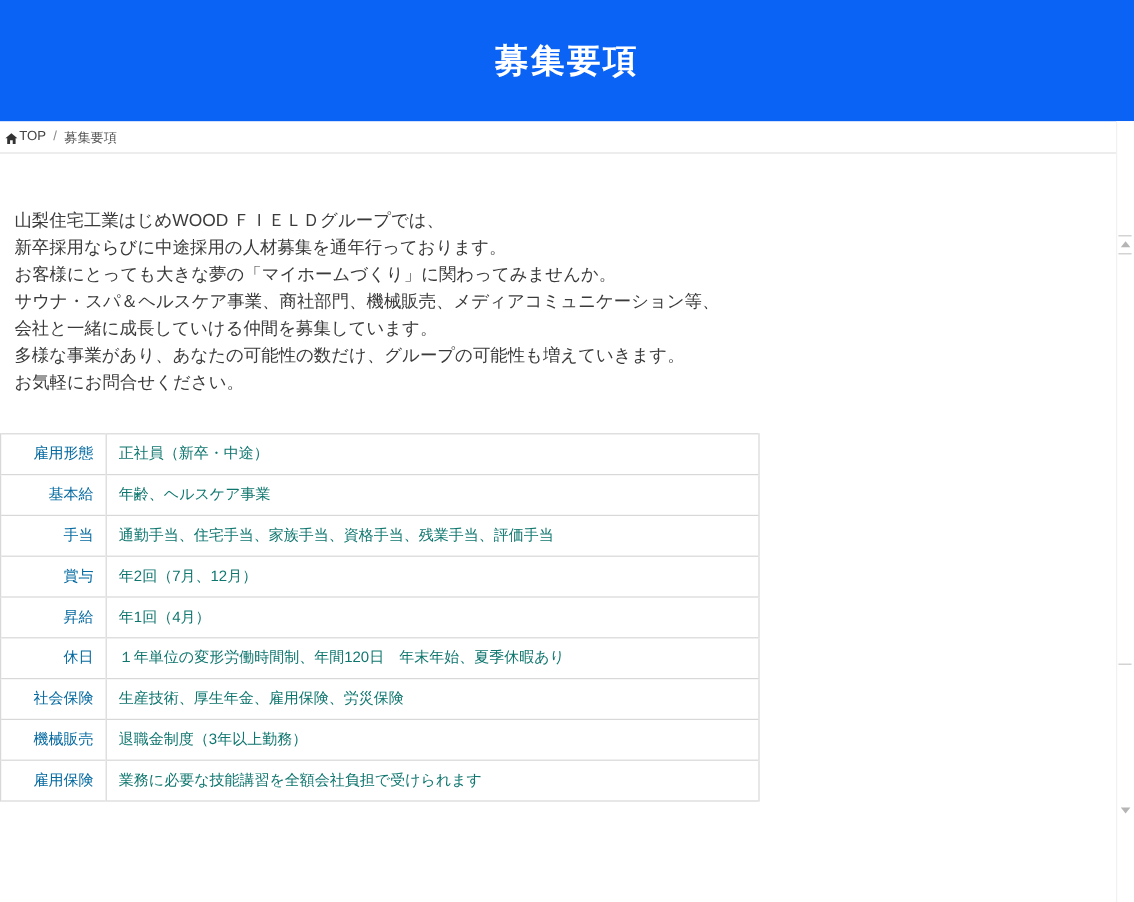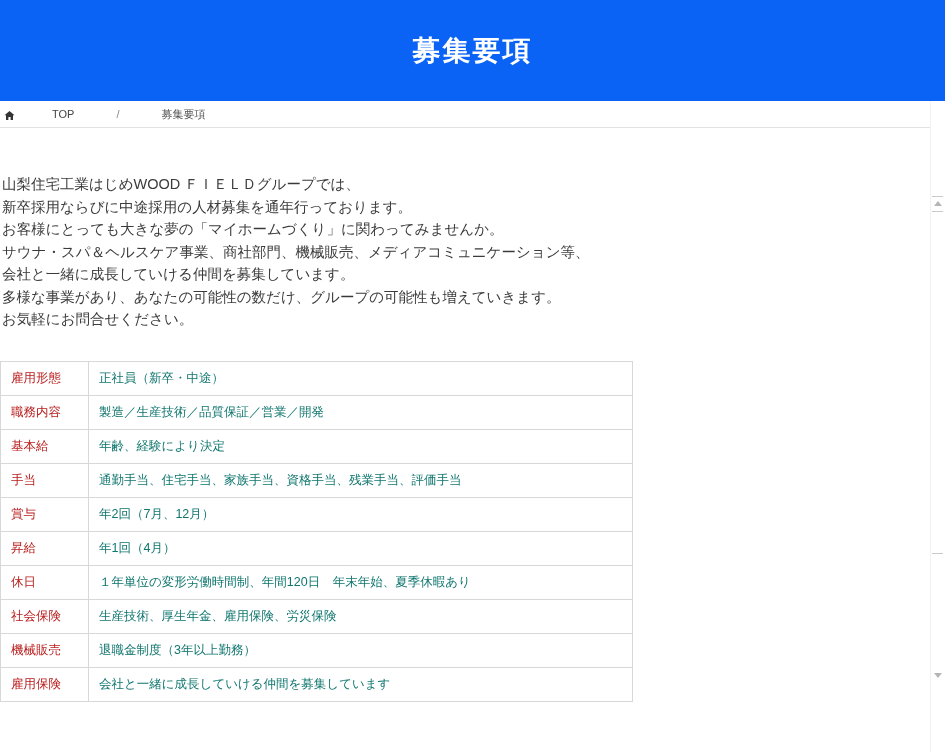--- a/index.html
+++ b/index.html
@@ -35,21 +35,20 @@
 
   
   .breadcrumb-bar {
     height: 27px;
     border-bottom: 1px solid #e2e2e2;
     display: flex;
     align-items: center;
     padding-left: 4px;
     font-size: 11px;
     color: #444444;
-    gap: 36px;
   }
   .home-icon {
     display: inline-block;
     width: 11px;
     height: 11px;
     margin-right: 1px;
     position: relative;
     top: 1px;
   }
   .crumb-link {
@@ -68,21 +67,21 @@
   }
 
   
   .content {
     padding: 45px 0 0 0;
   }
   .intro {
     font-size: 14.5px;
     line-height: 22px;
     color: #3a3a3a;
-    padding-left: 2px;
+    padding-left: 12px;
   }
   .intro p {
     margin: 0 0 0.5px 0;
     white-space: nowrap;
   }
 
   
   .spec-table {
     margin-top: 31px;
     border-collapse: collapse;
@@ -96,23 +95,24 @@
   .spec-table td {
     border-left: 1px solid #d8d8d8;
     border-right: 1px solid #d8d8d8;
     padding: 7px 10px;
     font-size: 12.5px;
     vertical-align: middle;
     line-height: 19px;
   }
   .spec-table td.th-cell {
     width: 88px;
-    color: #b91c1c;
+    color: #0369a1;
     background: #ffffff;
     font-size: 12.5px;
+    text-align: right;
   }
   .spec-table td.val-cell {
     color: #0f766e;
   }
 
   
   .scrollbar {
     position: absolute;
     top: 101px;
     right: 0;
@@ -168,26 +168,22 @@
     <p>お気軽にお問合せください。</p>
   </div>
 
   <table class="spec-table">
     <tbody>
       <tr>
         <td class="th-cell">雇用形態</td>
         <td class="val-cell">正社員（新卒・中途）</td>
       </tr>
       <tr>
-        <td class="th-cell">職務内容</td>
-        <td class="val-cell">製造／生産技術／品質保証／営業／開発</td>
-      </tr>
-      <tr>
         <td class="th-cell">基本給</td>
-        <td class="val-cell">年齢、経験により決定</td>
+        <td class="val-cell">年齢、ヘルスケア事業</td>
       </tr>
       <tr>
         <td class="th-cell">手当</td>
         <td class="val-cell">通勤手当、住宅手当、家族手当、資格手当、残業手当、評価手当</td>
       </tr>
       <tr>
         <td class="th-cell">賞与</td>
         <td class="val-cell">年2回（7月、12月）</td>
       </tr>
       <tr>
@@ -201,21 +197,21 @@
       <tr>
         <td class="th-cell">社会保険</td>
         <td class="val-cell">生産技術、厚生年金、雇用保険、労災保険</td>
       </tr>
       <tr>
         <td class="th-cell">機械販売</td>
         <td class="val-cell">退職金制度（3年以上勤務）</td>
       </tr>
       <tr>
         <td class="th-cell">雇用保険</td>
-        <td class="val-cell">会社と一緒に成長していける仲間を募集しています</td>
+        <td class="val-cell">業務に必要な技能講習を全額会社負担で受けられます</td>
       </tr>
     </tbody>
   </table>
 
 </div>
 
 <div class="scrollbar">
   <div class="scroll-up"></div>
   <div class="scroll-mark" style="top:95px"></div>
   <div class="scroll-mark" style="top:110px"></div>

